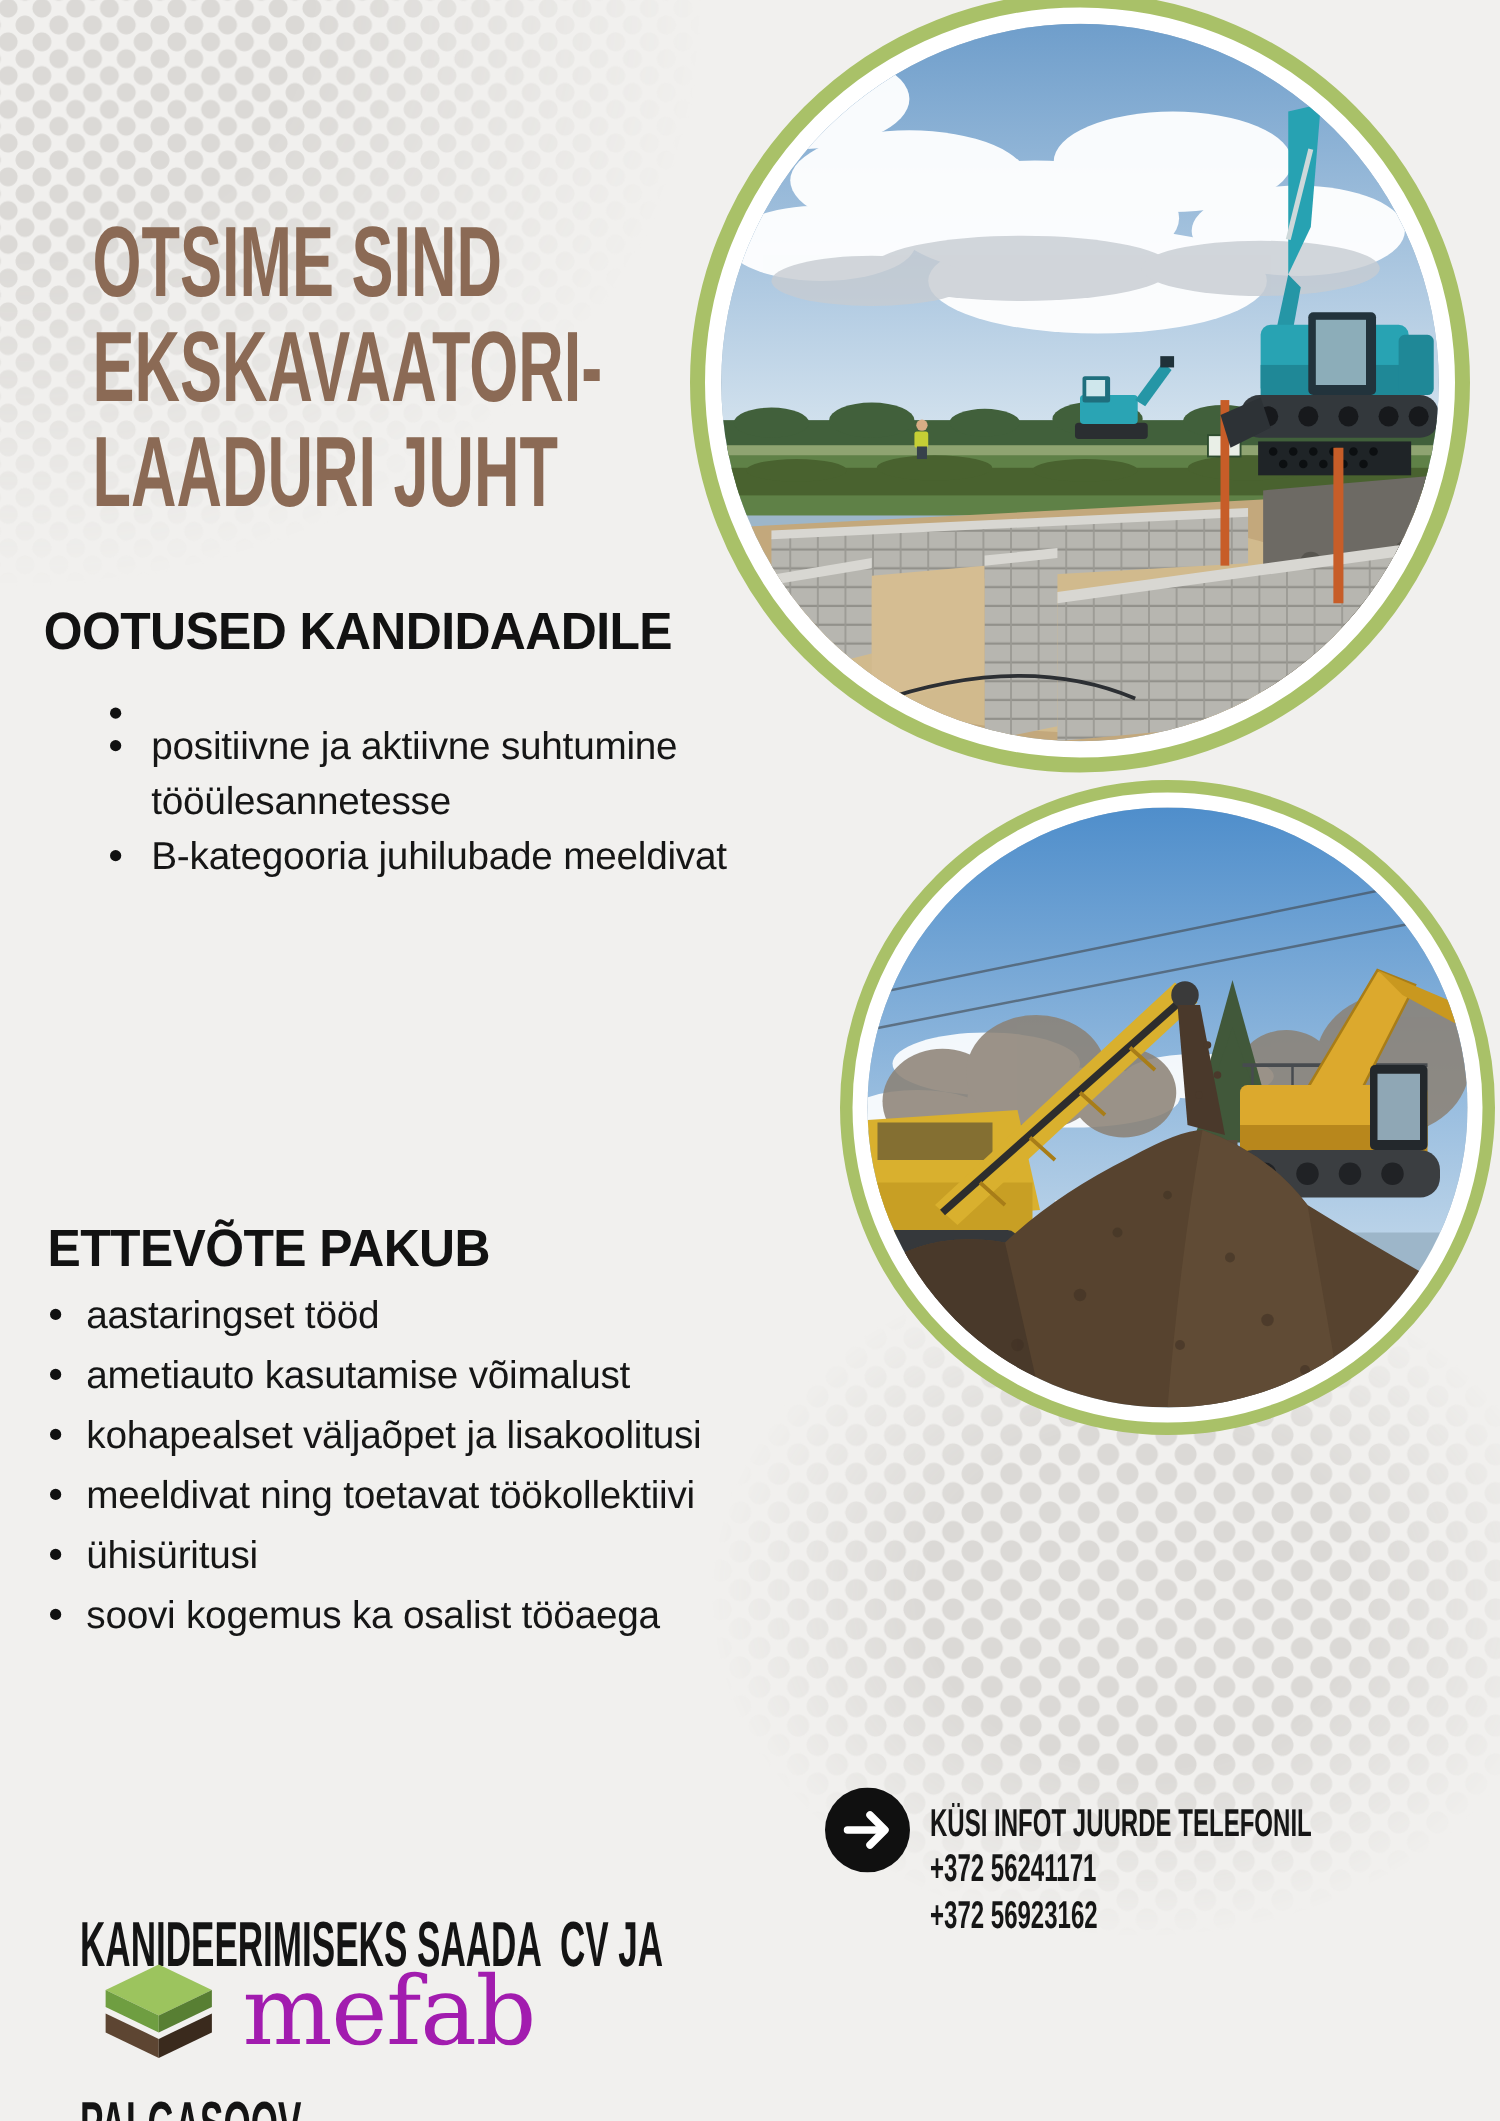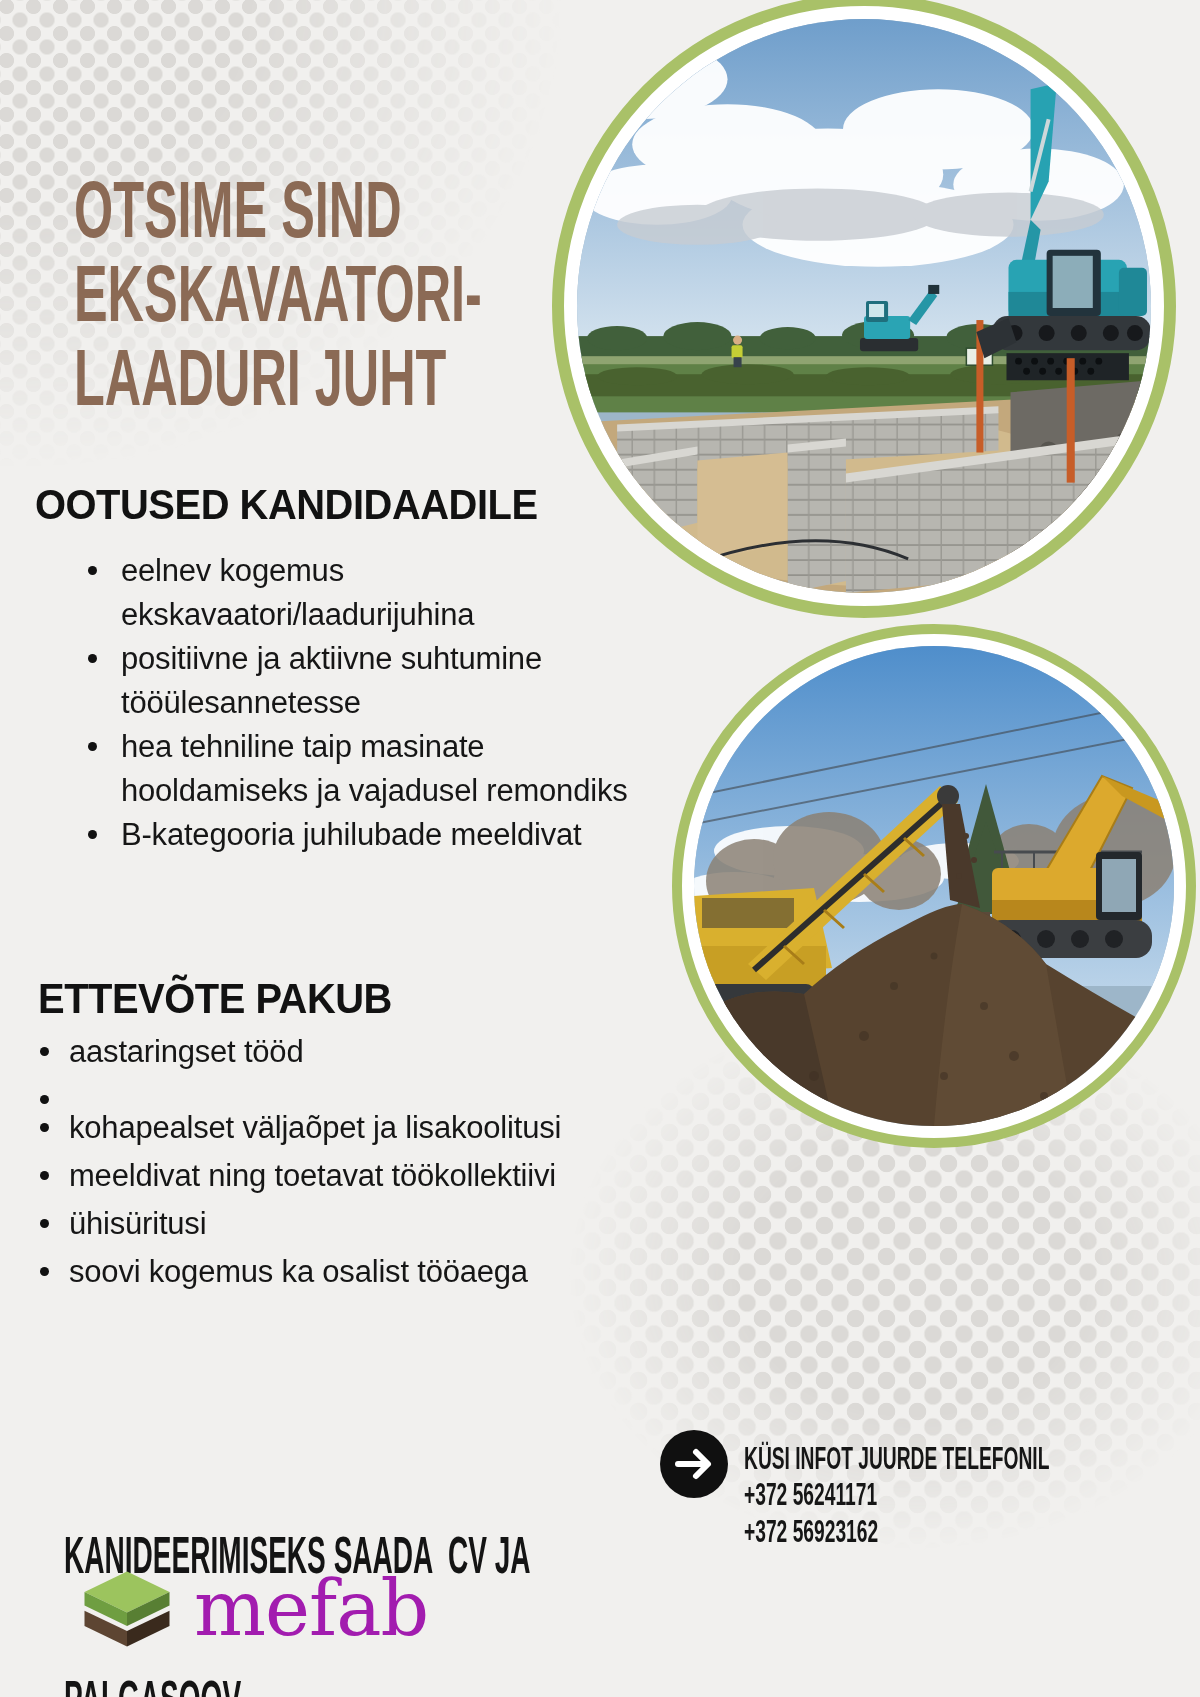--- a/index.html
+++ b/index.html
@@ -226,32 +226,25 @@
   <div class="title">
     <div>OTSIME SIND</div>
     <div>EKSKAVAATORI-</div>
     <div>LAADURI JUHT</div>
   </div>
 
   <div class="sec-head" id="head1">OOTUSED KANDIDAADILE</div>
   <ul class="blist" id="list1">
     <li>
         <span class="bdot"></span>
-        <span class="t">eelnev kogemus
-ekskavaatori/laadurijuhina</span>
       </li>
     <li>
         <span class="bdot"></span>
         <span class="t">positiivne ja aktiivne suhtumine
 tööülesannetesse</span>
-      </li>
-    <li>
-        <span class="bdot"></span>
-        <span class="t">hea tehniline taip masinate
-hooldamiseks ja vajadusel remondiks</span>
       </li>
     <li>
         <span class="bdot"></span>
         <span class="t">B-kategooria juhilubade meeldivat</span>
       </li>
   </ul>
 
   <div class="photo-circle" id="circle2">
     <div class="ph">
       <svg viewBox="0 0 480 480" preserveAspectRatio="xMidYMid slice">
@@ -336,20 +329,21 @@
   </div>
 
   <div class="sec-head" id="head2">ETTEVÕTE PAKUB</div>
   <ul class="blist" id="list2">
     <li>
         <span class="bdot"></span>
         <span class="t">aastaringset tööd</span>
       </li>
     <li>
         <span class="bdot"></span>
+        <span class="t">ametiauto kasutamise võimalust</span>
       </li>
     <li>
         <span class="bdot"></span>
         <span class="t">kohapealset väljaõpet ja lisakoolitusi</span>
       </li>
     <li>
         <span class="bdot"></span>
         <span class="t">meeldivat ning toetavat töökollektiivi</span>
       </li>
     <li>

